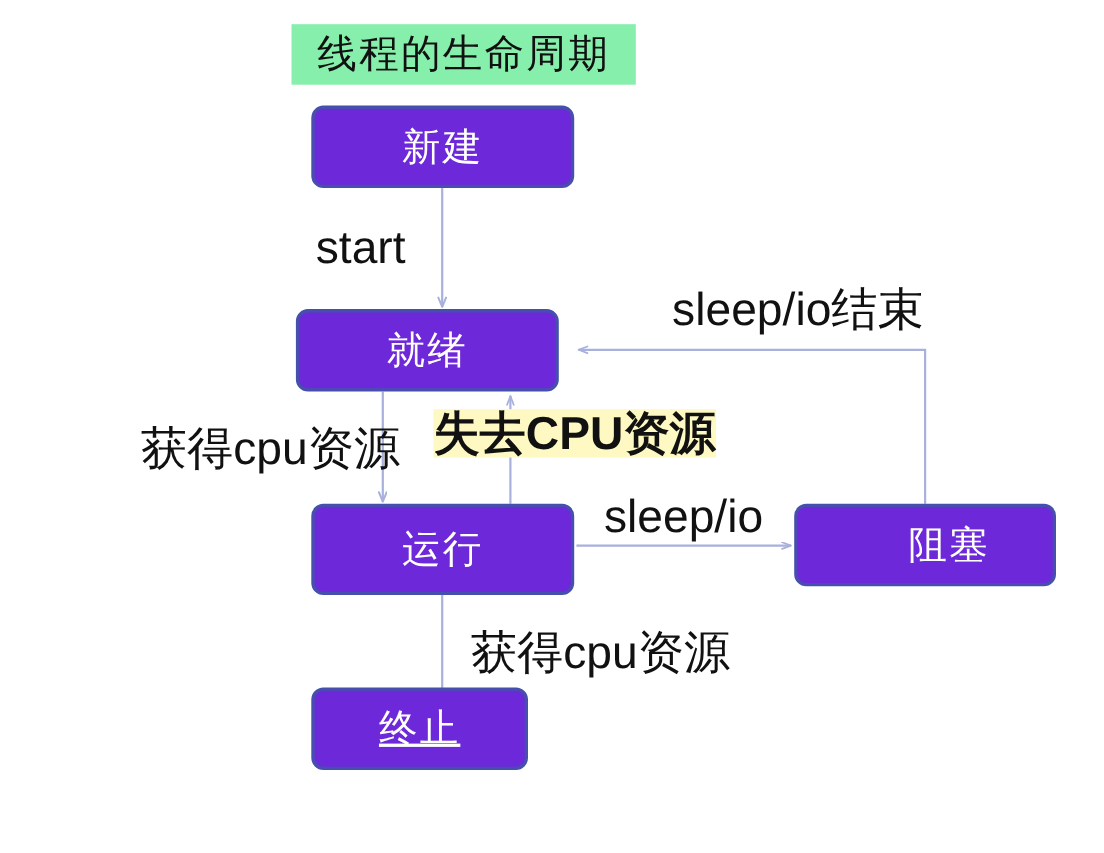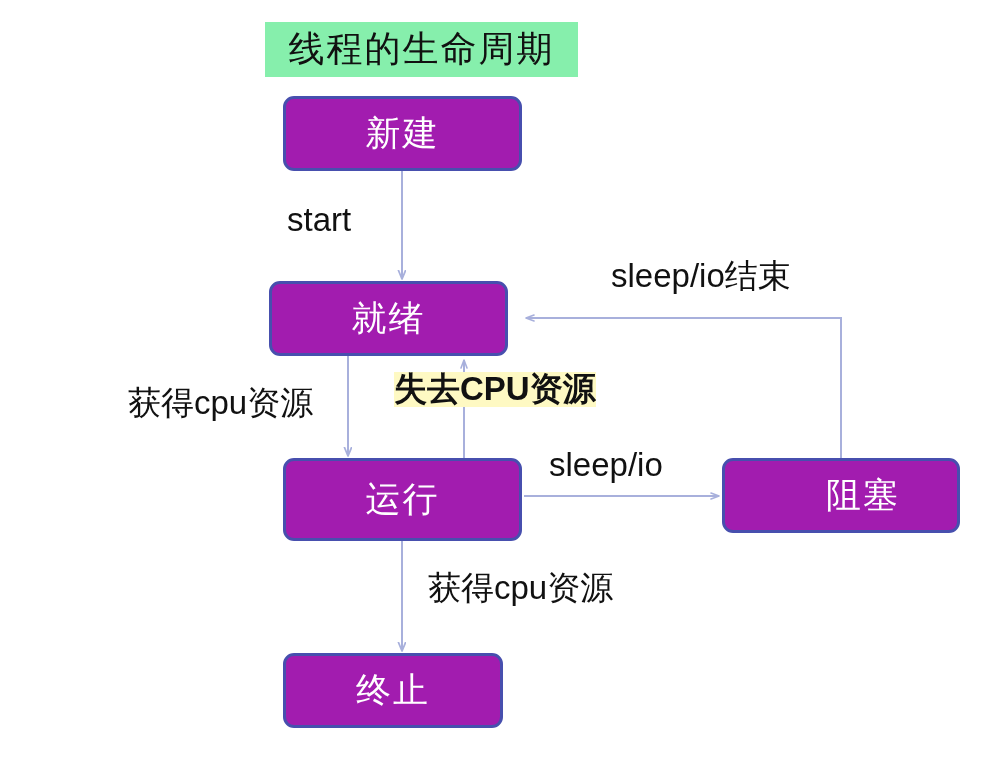--- a/index.html
+++ b/index.html
@@ -21,21 +21,21 @@
   #edges {
     position: absolute;
     left: 0;
     top: 0;
     width: 1004px;
     height: 775px;
   }
   .node {
     position: absolute;
     box-sizing: border-box;
-    background: #a21caf;
+    background: #6d28d9;
     border: 3px solid #474fae;
     border-radius: 11px;
     color: #ffffff;
     display: flex;
     align-items: center;
     justify-content: center;
     font-size: 35px;
     letter-spacing: 2px;
     z-index: 3;
   }
@@ -47,21 +47,21 @@
     display: flex;
     align-items: center;
     justify-content: center;
     font-size: 36px;
     letter-spacing: 2px;
     z-index: 3;
   }
   .edge-label {
     position: absolute;
     color: #111111;
-    font-size: 33px;
+    font-size: 42px;
     white-space: nowrap;
     background: transparent;
     z-index: 4;
     line-height: 1.05;
   }
 </style>
 </head>
 <body>
 
 <div id="canvas">
@@ -95,21 +95,21 @@
   <div class="title-box" style="left:265px; top:22px; width:313px; height:55px;">线程的生命周期</div>
 
   <div class="node" style="left:283px; top:96px; width:239px; height:75px;">新建</div>
 
   <div class="node" style="left:269px; top:281px; width:239px; height:75px;">就绪</div>
 
   <div class="node" style="left:283px; top:458px; width:239px; height:83px;">运行</div>
 
   <div class="node" style="left:722px; top:458px; width:238px; height:75px;padding-left:44px;">阻塞</div>
 
-  <div class="node" style="left:283px; top:653px; width:220px; height:75px;">终止</div>
+  <div class="node" style="left:283px; top:625px; width:197px; height:75px;text-decoration:underline;">终止</div>
 
   <div class="edge-label" style="left:287px; top:203px;">start</div>
 
   <div class="edge-label" style="left:128px; top:386px;text-align:right;">获得cpu资源</div>
 
   <div class="edge-label" style="left:394px; top:372px; background:#fef9c3;font-weight:bold;">失去CPU资源</div>
 
   <div class="edge-label" style="left:549px; top:448px;">sleep/io</div>
 
   <div class="edge-label" style="left:599px; top:259px;margin-left:12px;">sleep/io结束</div>

